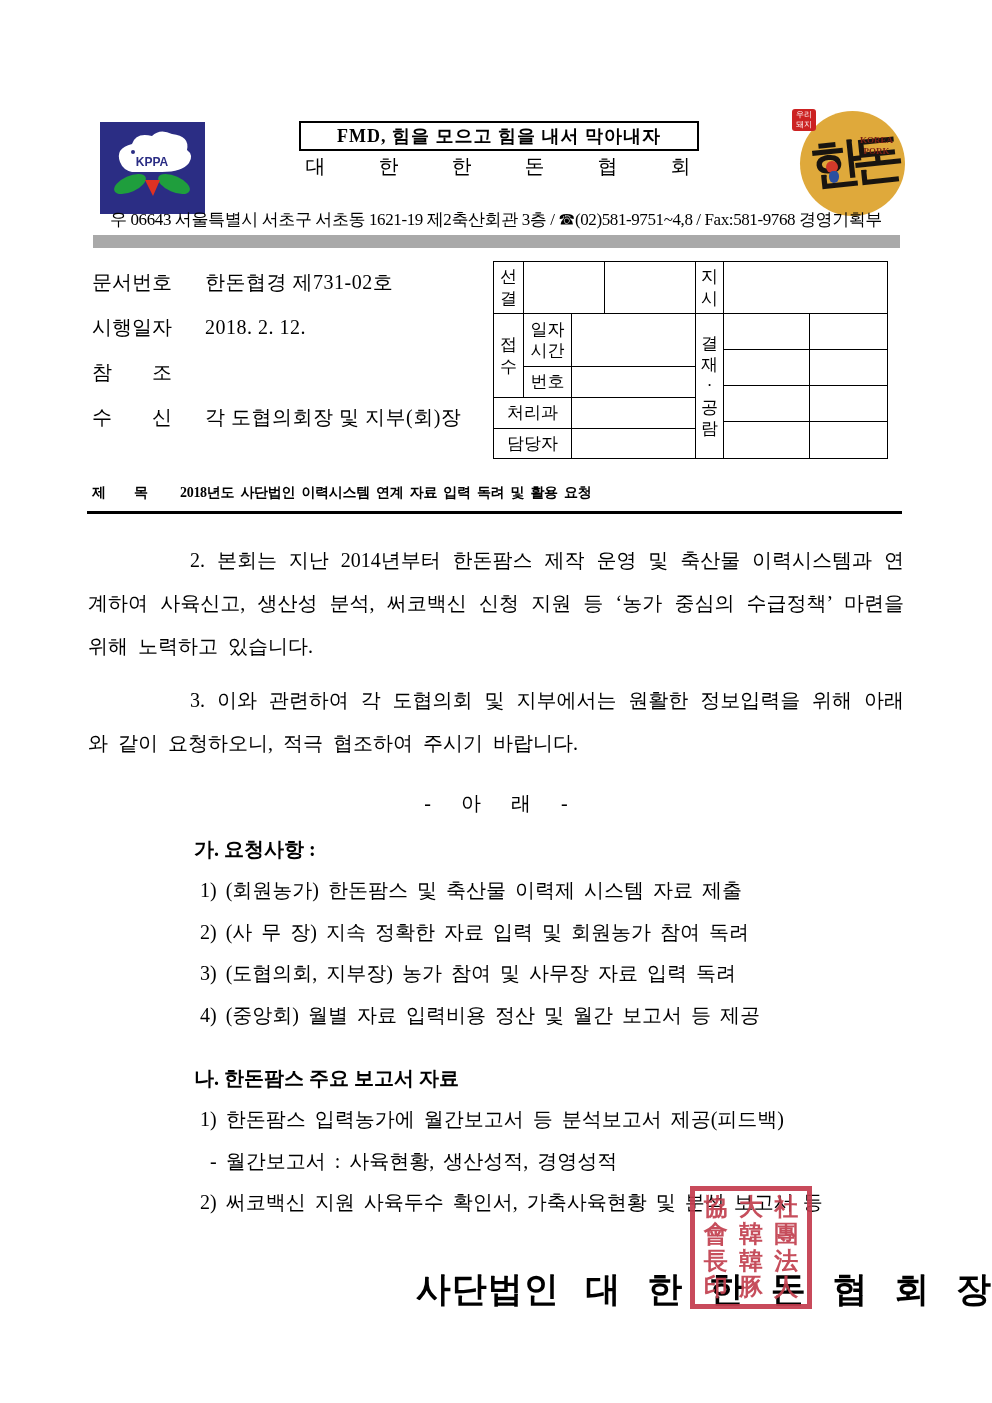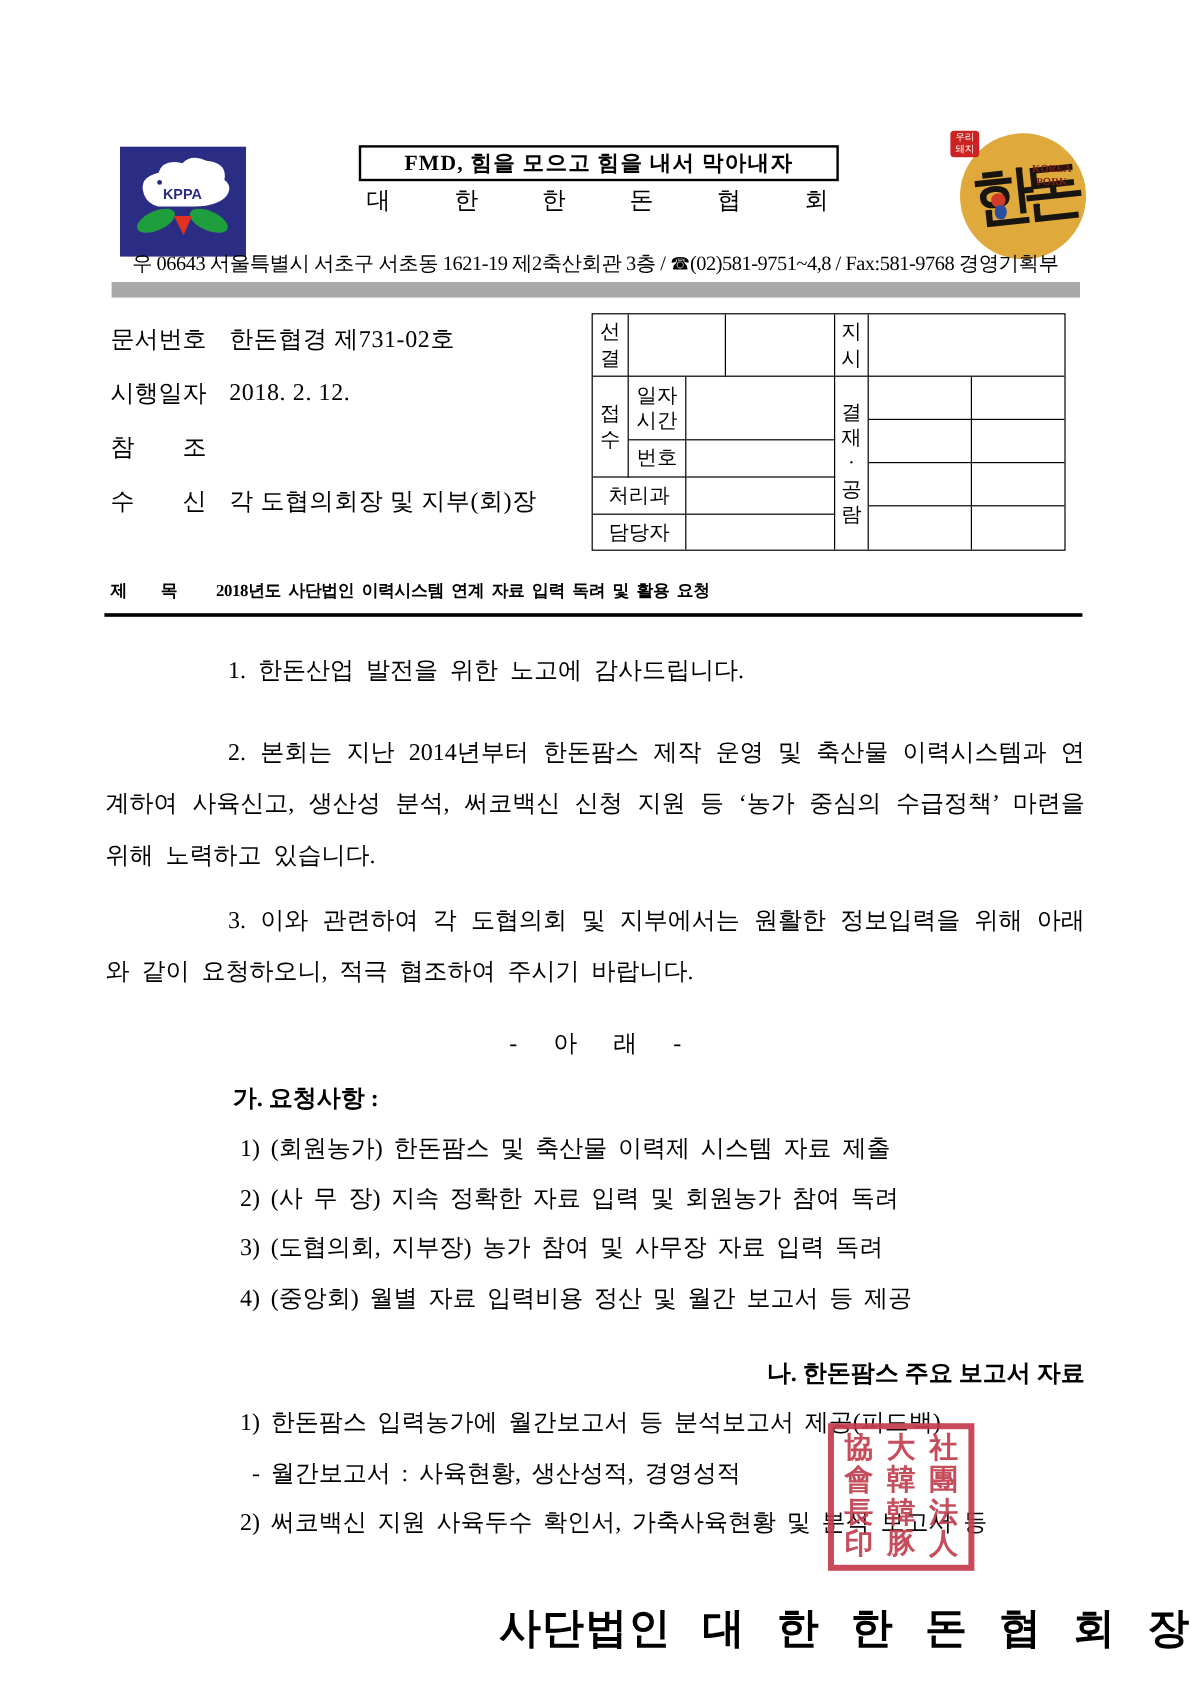--- a/index.html
+++ b/index.html
@@ -41,21 +41,21 @@
     position:absolute; left:0; top:208px; width:100%; text-align:center;
     font-size:17px; letter-spacing:-0.4px;
   }
   .gray-bar { position:absolute; left:93px; top:235px; width:807px; height:13px; background:#a9a9a9; }
 
   
   .top-region { position:relative; height:212px; }
   .doc-info { position:absolute; left:92px; top:0; font-size:20px; }
   .doc-row { height:45px; display:flex; align-items:center; }
   .doc-label { display:inline-block; min-width:80px; }
-  .doc-value { margin-left:19px; letter-spacing:0.5px; }
+  .doc-value { margin-left:33px; letter-spacing:0.5px; }
 
   .atbl { position:absolute; left:493px; top:1px; width:395px; height:198px; border:1px solid #000; }
   .atc {
     position:absolute; border-right:1px solid #000; border-bottom:1px solid #000;
     display:flex; align-items:center; justify-content:center;
     font-size:17px; line-height:1.25; text-align:center; white-space:pre-line;
   }
   .nr { border-right:none; } .nb { border-bottom:none; }
 
   
@@ -68,21 +68,21 @@
   
   .body-text { margin:0 88px; width:816px; font-size:20px; }
   .para { line-height:43px; text-align:justify; word-spacing:5px; }
   .ind { text-indent:102px; }
   .p1 { margin-top:24px; }
   .p2 { margin-top:25px; }
   .p3 { margin-top:11px; }
   .below-divider { margin-top:17px; text-align:center; font-size:20px; line-height:43px; }
   .sec-title { font-weight:700; line-height:41px; padding-left:106px; }
   .sec-a { margin-top:4px; }
-  .sec-b { margin-top:22px;text-align:right; }
+  .sec-b { margin-top:22px; }
   .sec-item { line-height:41.5px; padding-left:112px; word-spacing:4px; }
   .sub-item { padding-left:122px; }
 
   
   .signature {
     margin-top:42px; text-align:right; font-size:35px; font-weight:700;
     word-spacing:16px; letter-spacing:1px;
   }
   .seal {
     position:absolute; left:690px; top:1186px; width:122px; height:123px;
@@ -187,21 +187,20 @@
       <div class="atc nr nb" style="left:316px;top:160px;width:77px;height:36px"></div>
     </div>
   </div>
 
   <div class="subject-row">
     <span class="pre">제        목</span>
     <span class="subject-text">2018년도 사단법인 이력시스템 연계 자료 입력 독려 및 활용 요청</span>
   </div>
 
   <div class="body-text">
-    <div class="para ind p1">1. 한돈산업 발전을 위한 노고에 감사드립니다.</div>
     <div class="para ind p2">2. 본회는 지난 2014년부터 한돈팜스 제작 운영 및 축산물 이력시스템과 연계하여 사육신고, 생산성 분석, 써코백신 신청 지원 등 ‘농가 중심의 수급정책’ 마련을 위해 노력하고 있습니다.</div>
     <div class="para ind p3">3. 이와 관련하여 각 도협의회 및 지부에서는 원활한 정보입력을 위해 아래와 같이 요청하오니, 적극 협조하여 주시기 바랍니다.</div>
     <div class="below-divider pre">-      아      래      -</div>
 
     <div class="sec-title sec-a">가. 요청사항 :</div>
     <div class="sec-item">1) (회원농가) 한돈팜스 및 축산물 이력제 시스템 자료 제출</div>
     <div class="sec-item">2) (사 무 장) 지속 정확한 자료 입력 및 회원농가 참여 독려</div>
     <div class="sec-item">3) (도협의회, 지부장) 농가 참여 및 사무장 자료 입력 독려</div>
     <div class="sec-item">4) (중앙회) 월별 자료 입력비용 정산 및 월간 보고서 등 제공</div>
 

